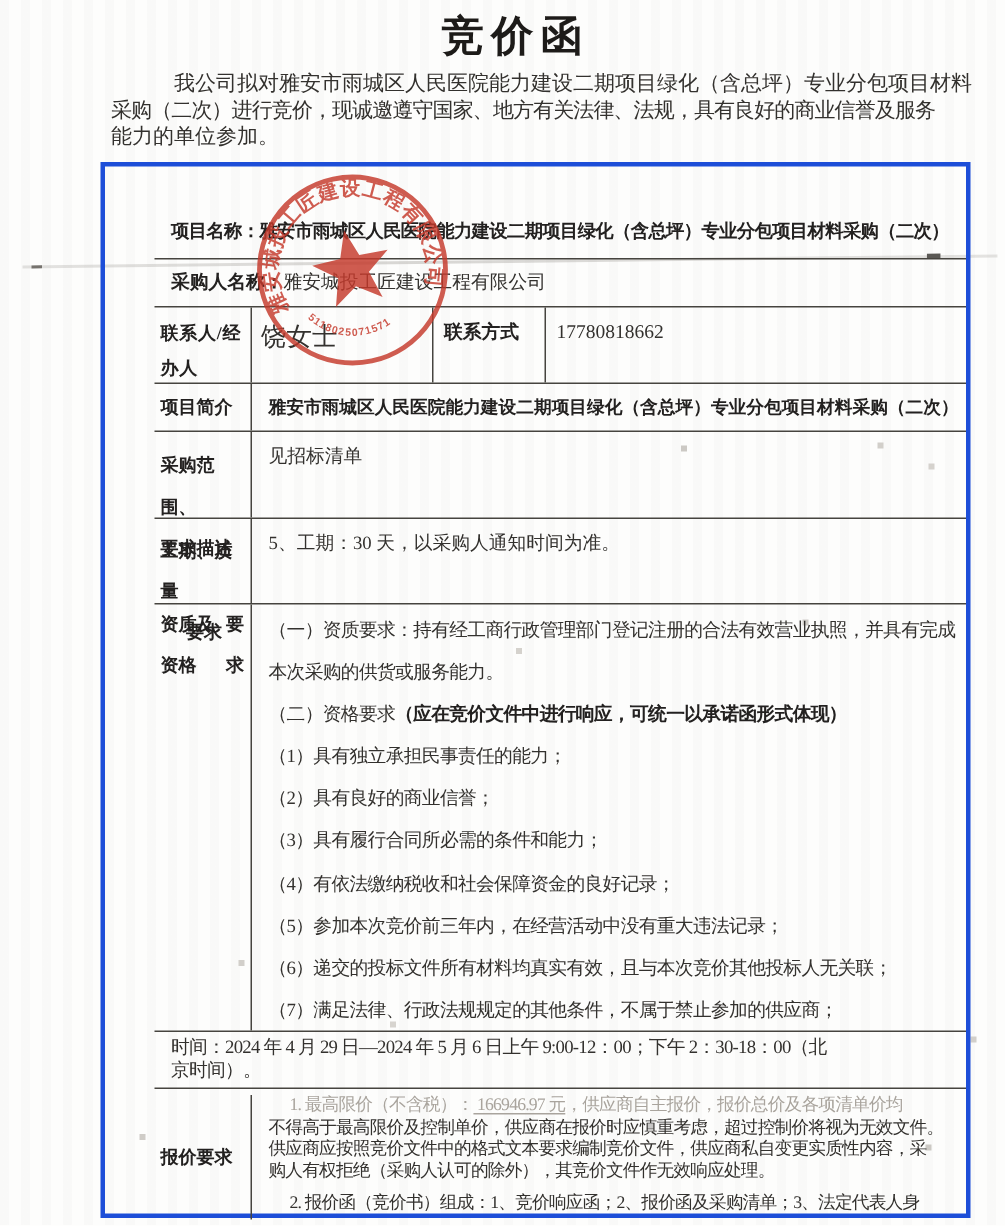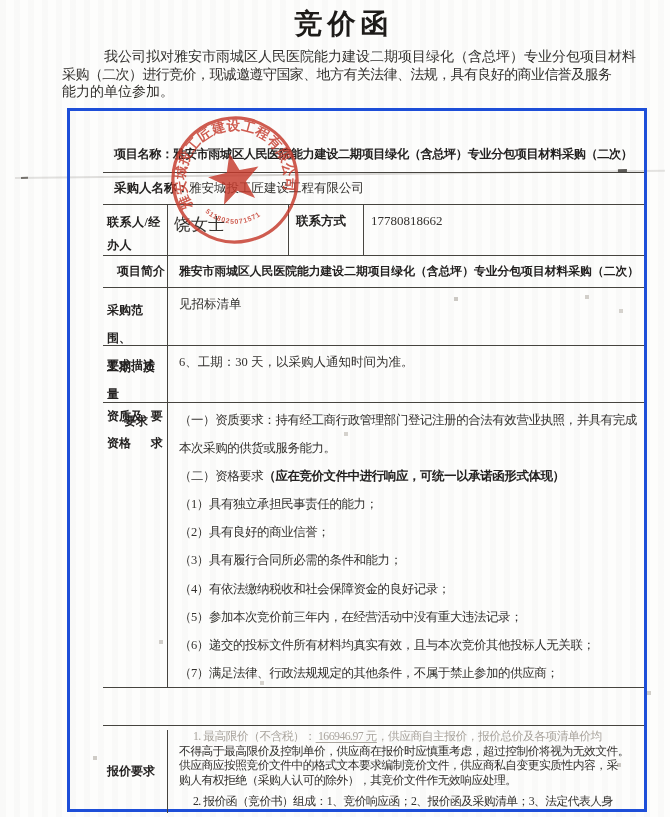--- a/index.html
+++ b/index.html
@@ -12,21 +12,21 @@
   }
   
   .page::before{
     content:"";position:absolute;inset:0;pointer-events:none;
     background:repeating-linear-gradient(90deg, rgba(0,0,0,0.016) 0 6px, rgba(0,0,0,0) 6px 14px);
   }
   .doc-title{
     position:absolute;top:5px;left:27px;width:634px;text-align:center;
     font-size:28px;font-weight:bold;letter-spacing:5px;color:#1d1b19;
   }
-  .intro{position:absolute;left:62px;top:48px;font-size:14px;line-height:17.6px;white-space:nowrap;}
+  .intro{position:absolute;left:74px;top:48px;font-size:14px;line-height:17.6px;white-space:nowrap;}
   .intro .ln1{padding-left:42px;}
   .intro .ln2{letter-spacing:-0.6px;}
   
   .streak{
     position:absolute;left:15px;top:177px;width:650px;height:2px;
     background:linear-gradient(90deg, rgba(150,147,142,0.25), rgba(170,167,162,0.45) 40%, rgba(170,167,162,0.3));
     transform:rotate(-0.65deg);transform-origin:left center;
   }
   .streak .dash-a{position:absolute;left:6px;top:0;width:7px;height:2px;background:#76736e;}
   .streak .dash-b{position:absolute;left:603px;top:-1px;width:9px;height:3px;background:#5b5955;}
@@ -68,21 +68,21 @@
   
   .r2 .cell-full{flex:1;line-height:31px;padding:0 6px 0 11px;font-size:12.5px;white-space:nowrap;}
   .r2 .lbl{font-weight:bold;color:#232120;}
   
   .r3 .td-label{padding-top:6px;line-height:22.5px;letter-spacing:0.5px;}
   .c-name{width:121px;flex:0 0 121px;border-right:1px solid #46443f;padding:8px 4px 0 6px;font-size:17px;}
   .c-method{width:75px;flex:0 0 75px;border-right:1px solid #46443f;padding:8px 2px 0 7px;
     font-weight:bold;font-size:12.5px;color:#232120;}
   .c-phone{flex:1;padding:8px 4px 0 7px;font-size:13px;}
   
-  .r4 .td-label{line-height:31px;text-align:right;}
+  .r4 .td-label{line-height:31px;}
   .r4 .td-content{line-height:31px;font-weight:bold;font-size:11.8px;color:#232120;white-space:nowrap;letter-spacing:0;}
   
   .r5 .td-label{padding-top:9px;line-height:27.5px;}
   .r5 .td-content{padding-top:8px;line-height:16px;}
   
   .r6 .td-label{padding-top:8px;line-height:27px;}
   .r6 .td-content{padding-top:8px;line-height:16.5px;}
   .lbl-center{text-align:center;}
   
   .r7 .td-label{display:flex;flex-direction:row;justify-content:center;line-height:26.5px;}
@@ -156,21 +156,21 @@
       </div>
       <div class="td td-content">见招标清单</div>
     </div>
 
     <div class="tr r6">
       <div class="td td-label">
         <div>工期、质量</div>
         <div class="lbl-center">要求</div>
       </div>
       <div class="td td-content">
-        <div class="nowrap">6、工期：30 天，以采购人通知时间为准。</div>
+        <div class="nowrap">5、工期：30 天，以采购人通知时间为准。</div>
       </div>
     </div>
 
     <div class="tr r7">
       <div class="td td-label">
         <div>资质及资格</div>
         <div class="lbl-center">要求</div>
       </div>
       <div class="td td-content">
         <div class="nowrap">（一）资质要求：持有经工商行政管理部门登记注册的合法有效营业执照，并具有完成</div>
@@ -180,20 +180,24 @@
         <div class="nowrap">（2）具有良好的商业信誉；</div>
         <div class="nowrap">（3）具有履行合同所必需的条件和能力；</div>
         <div class="nowrap">（4）有依法缴纳税收和社会保障资金的良好记录；</div>
         <div class="nowrap">（5）参加本次竞价前三年内，在经营活动中没有重大违法记录；</div>
         <div class="nowrap">（6）递交的投标文件所有材料均真实有效，且与本次竞价其他投标人无关联；</div>
         <div class="nowrap">（7）满足法律、行政法规规定的其他条件，不属于禁止参加的供应商；</div>
       </div>
     </div>
 
     <div class="tr r8">
+      <div class="td td-content">
+        <div class="nowrap">时间：2024 年 4 月 29 日—2024 年 5 月 6 日上午 9:00-12：00；下午 2：30-18：00（北</div>
+        <div class="nowrap">京时间）。</div>
+      </div>
     </div>
 
     <div class="tr r9">
       <div class="td td-label">报价要求</div>
       <div class="td td-content">
         <div class="nowrap faded indent14"><span>1. 最高限价（不含税）：</span><span class="r9-price"> 166946.97 元</span><span>，供应商自主报价，报价总价及各项清单价均</span></div>
         <div class="nowrap">不得高于最高限价及控制单价，供应商在报价时应慎重考虑，超过控制价将视为无效文件。</div>
         <div class="nowrap">供应商应按照竞价文件中的格式文本要求编制竞价文件，供应商私自变更实质性内容，采</div>
         <div class="nowrap">购人有权拒绝（采购人认可的除外），其竞价文件作无效响应处理。</div>
         <div class="nowrap indent14 last-line">2. 报价函（竞价书）组成：1、竞价响应函；2、报价函及采购清单；3、法定代表人身</div>

